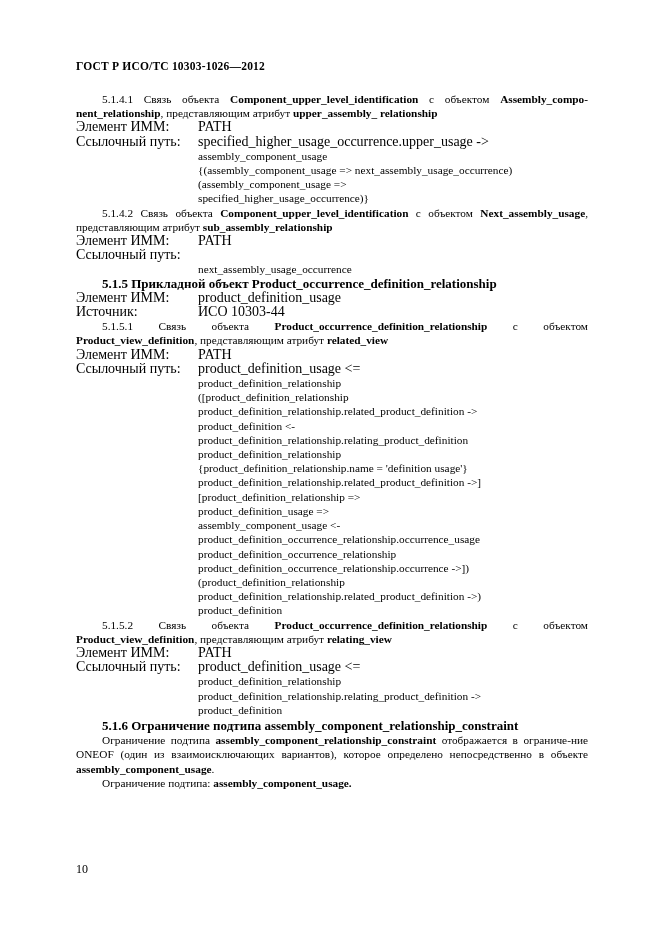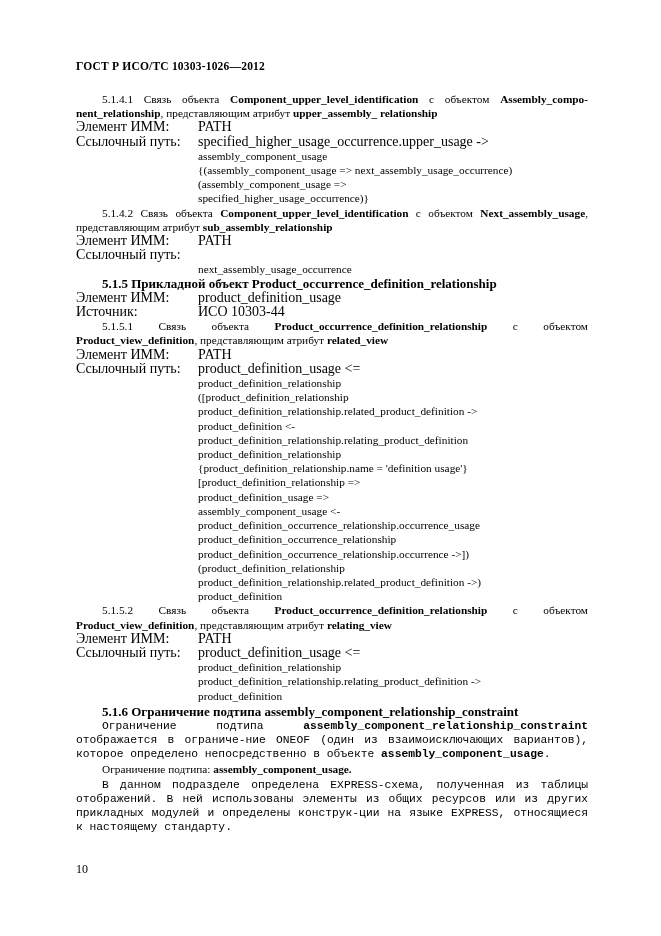--- a/index.html
+++ b/index.html
@@ -71,21 +71,21 @@
     font-weight: bold;
     margin-left: 26px;
   }
   .spacer2 { height: 2px; }
   .pagenum {
     position: absolute;
     left: 76px;
     top: 862px;
     font-size: 12px;
   }
-  .justify { text-align: justify; font-family: Liberation Mono, monospace; }
+  .justify { text-align: justify; }
 </style>
 </head>
 <body>
 
 <div class="page">
 
   <div class="header">ГОСТ Р ИСО/ТС 10303-1026—2012</div>
 
   <div class="content">
 
@@ -140,20 +140,21 @@
       <div class="v">product_definition_usage &lt;=</div>
     </div>
     <div class="vlines">
       <div class="vline">product_definition_relationship</div>
       <div class="vline">([product_definition_relationship</div>
       <div class="vline">product_definition_relationship.related_product_definition -&gt;</div>
       <div class="vline">product_definition &lt;-</div>
       <div class="vline">product_definition_relationship.relating_product_definition</div>
       <div class="vline">product_definition_relationship</div>
       <div class="vline">{product_definition_relationship.name = 'definition usage'}</div>
+      <div class="vline">product_definition_relationship.related_product_definition -&gt;]</div>
       <div class="vline">[product_definition_relationship =&gt;</div>
       <div class="vline">product_definition_usage =&gt;</div>
       <div class="vline">assembly_component_usage &lt;-</div>
       <div class="vline">product_definition_occurrence_relationship.occurrence_usage</div>
       <div class="vline">product_definition_occurrence_relationship</div>
       <div class="vline">product_definition_occurrence_relationship.occurrence -&gt;])</div>
       <div class="vline">(product_definition_relationship</div>
       <div class="vline">product_definition_relationship.related_product_definition -&gt;)</div>
       <div class="vline">product_definition</div>
     </div>
@@ -175,19 +176,18 @@
     </div>
 
     <div class="spacer2"></div>
 
     <div class="sec-head">5.1.6  Ограничение подтипа assembly_component_relationship_constraint</div>
     <div class="para indent justify"><span>Ограничение подтипа </span><span class="b">assembly_component_relationship_constraint</span><span> отображается в ограниче-ние ONEOF (один из взаимоисключающих вариантов), которое определено непосредственно в объекте </span><span class="b">assembly_component_usage</span><span>.</span></div>
     <div class="para indent"><span>Ограничение подтипа: </span><span class="b">assembly_component_usage.</span></div>
 
     <div class="spacer2"></div>
 
-    <div class="para indent justify">В данном подразделе определена EXPRESS-схема, полученная из таблицы отображений. В ней использованы элементы из общих ресурсов или из других прикладных модулей и определены конструк-ции на языке EXPRESS, относящиеся к настоящему стандарту.</div>
 
   </div>
 
   <div class="pagenum">10</div>
 
 </div>
 
 </body></html>

